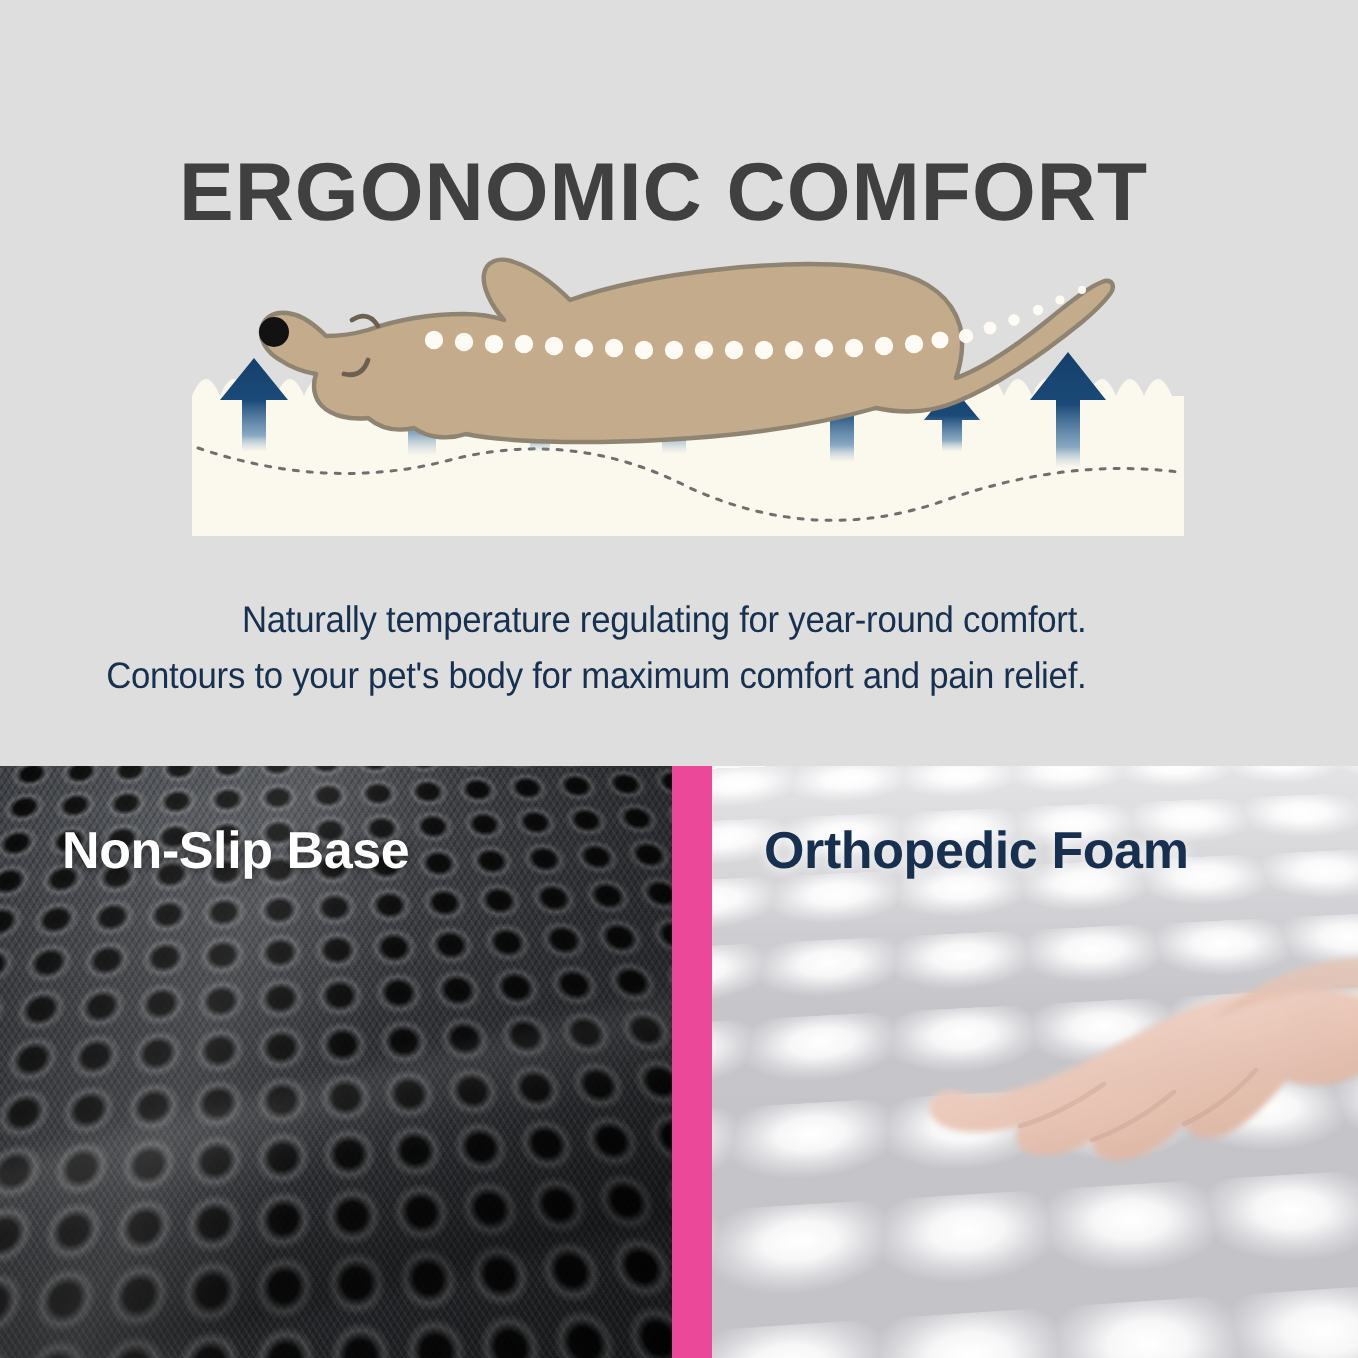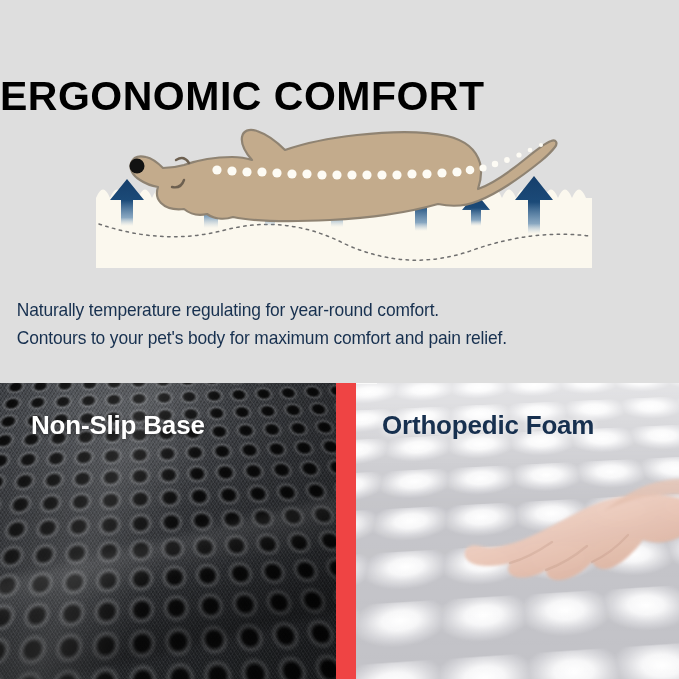--- a/index.html
+++ b/index.html
@@ -27,63 +27,63 @@
     height: 381px;
     background: #dedede;
     overflow: hidden;
   }
 
   #hero-title {
     position: absolute;
     left: 0;
     top: 46px;
     width: 574px;
-    text-align: left;
+    text-align: right;
     font-family: "Liberation Sans", sans-serif;
     font-size: 41px;
     font-weight: bold;
     letter-spacing: 0.5px;
-    color: #000000;
+    color: #404040;
     white-space: nowrap;
   }
 
   #hero-figure {
     position: absolute;
     left: 0;
     top: 108px;
     width: 679px;
     height: 175px;
   }
 
   #caption-block {
     position: absolute;
     left: 0;
     top: 296px;
     width: 560px;
-    text-align: left;
+    text-align: right;
   }
   .caption-line {
     font-family: "Liberation Sans Narrow", "Liberation Sans", sans-serif;
     font-size: 18.5px;
     font-weight: normal;
     color: #17304f;
     line-height: 28px;
     letter-spacing: -0.15px;
     white-space: nowrap;
     transform: scaleX(0.94);
   }
 
   
   #panels {
     position: absolute;
     left: 0;
     top: 383px;
     width: 679px;
     height: 296px;
-    background: #ef4444;
+    background: #ec4899;
   }
   .panel {
     position: absolute;
     top: 0;
     height: 296px;
     overflow: hidden;
   }
   #panel-left {
     left: 0;
     width: 336px;

